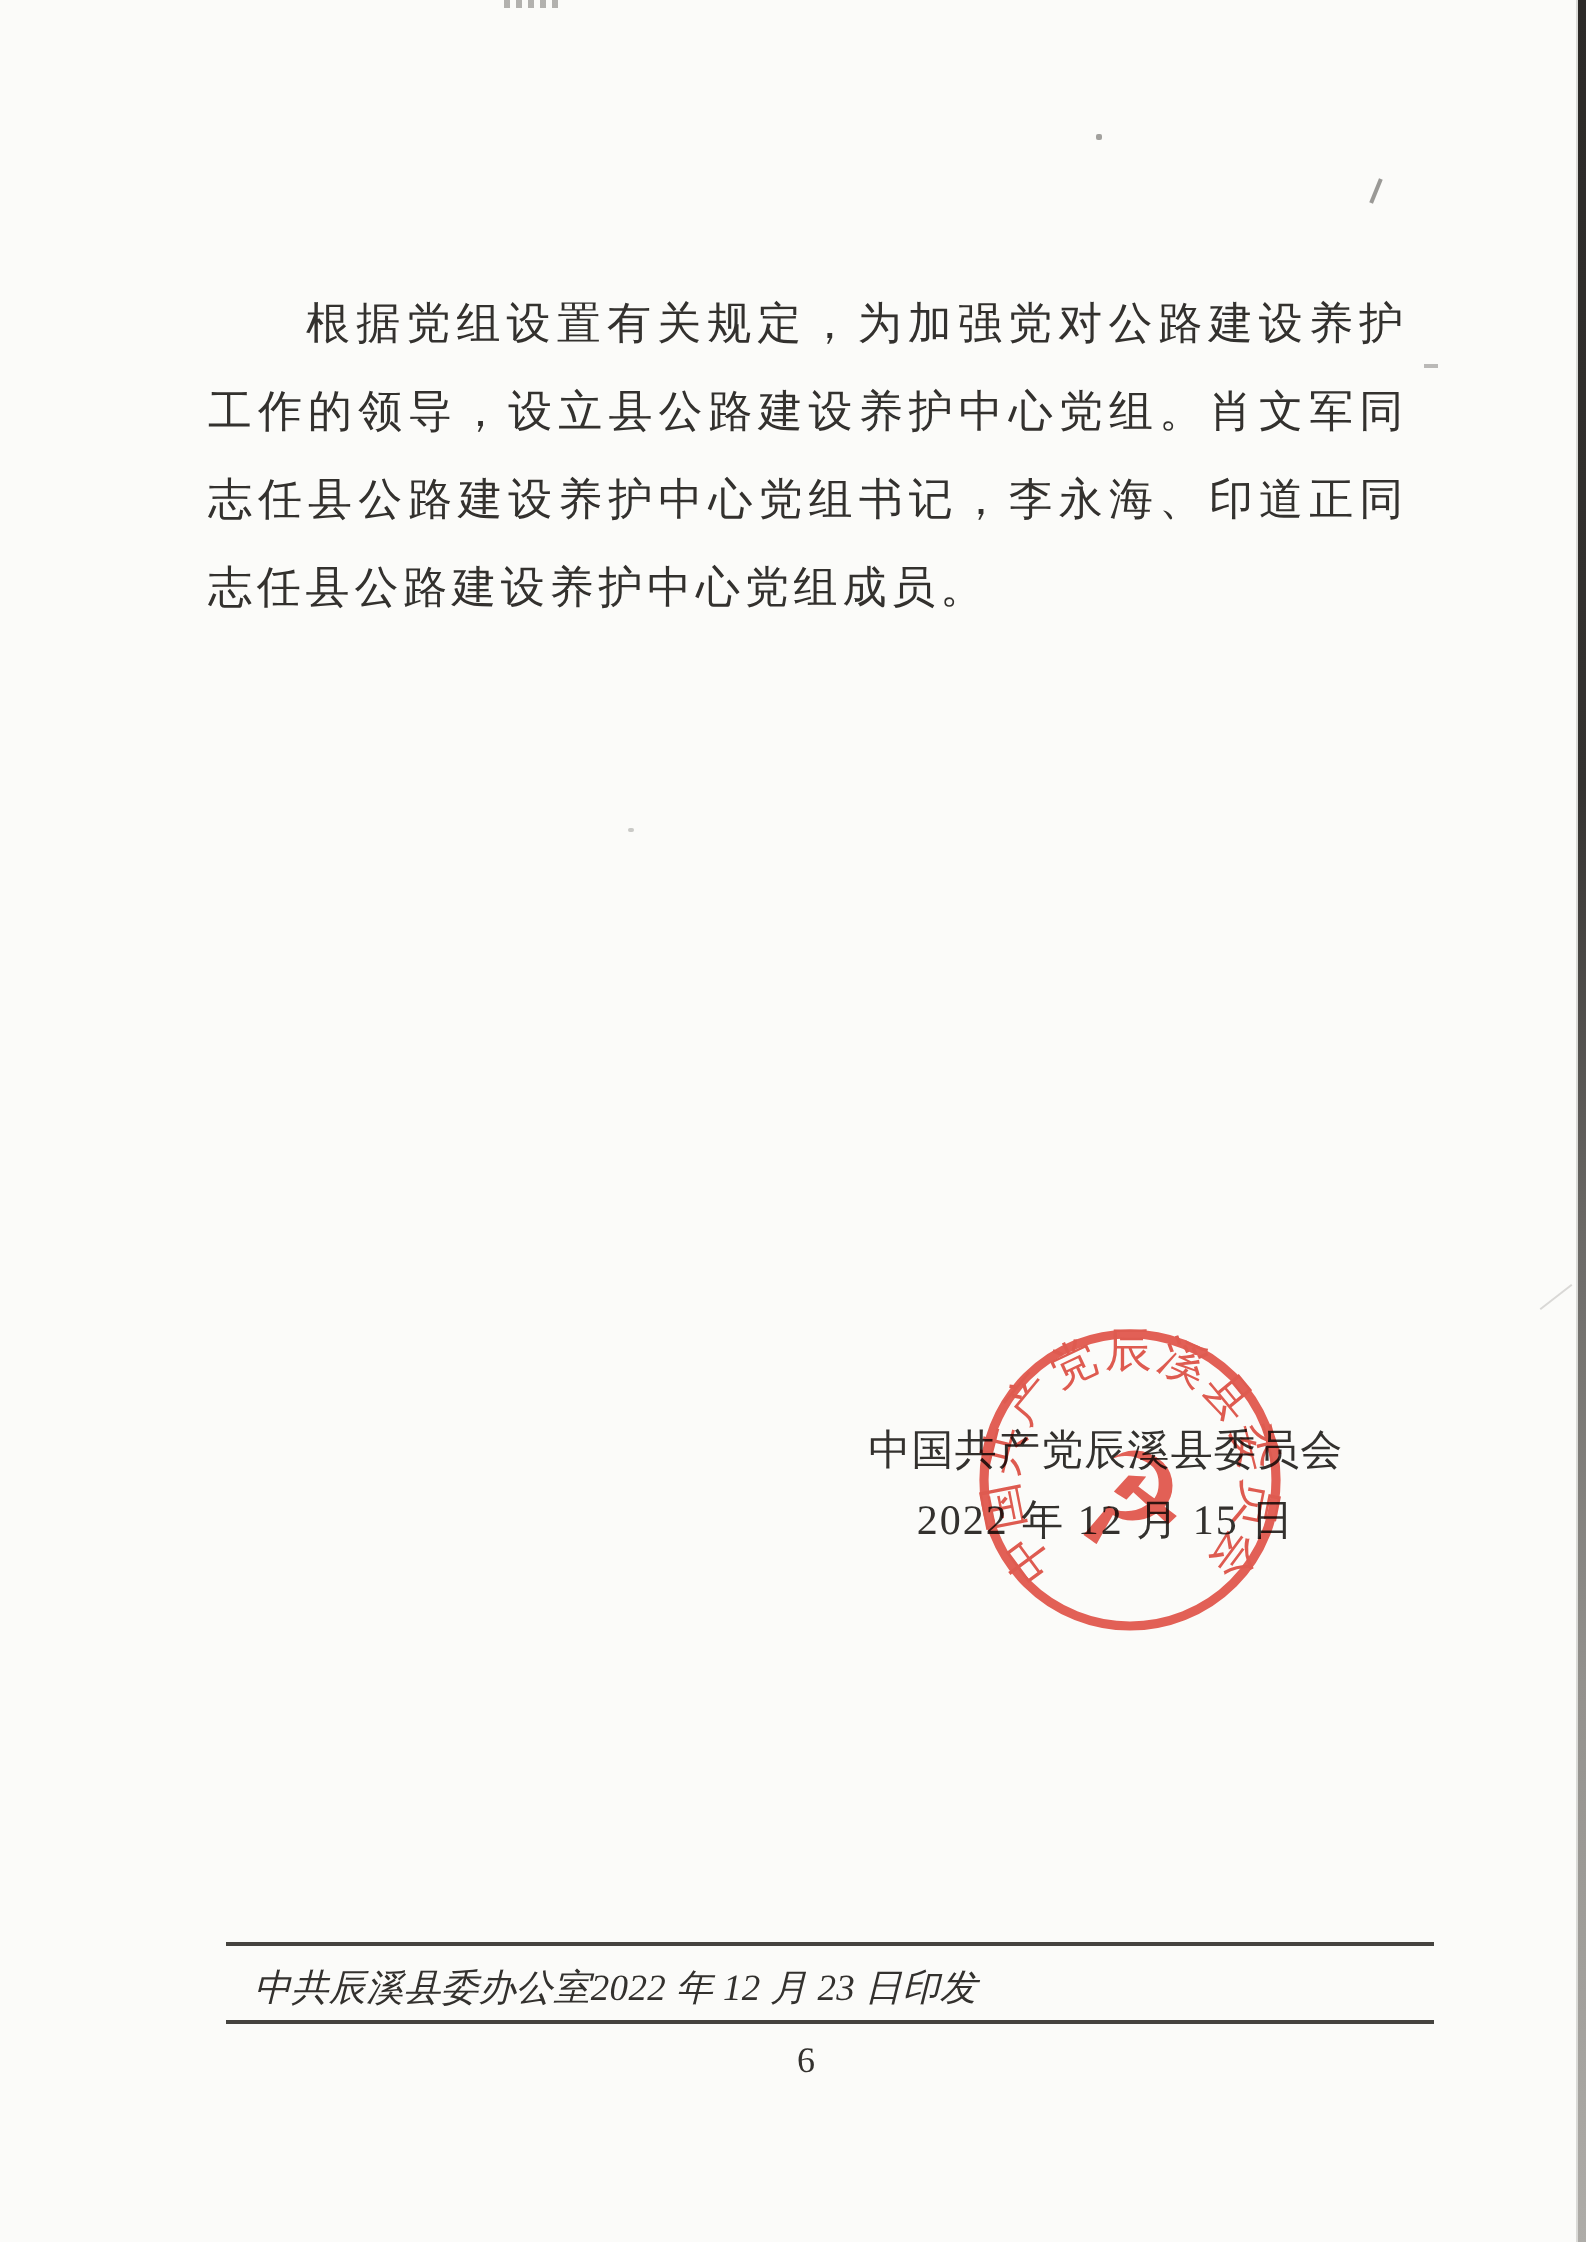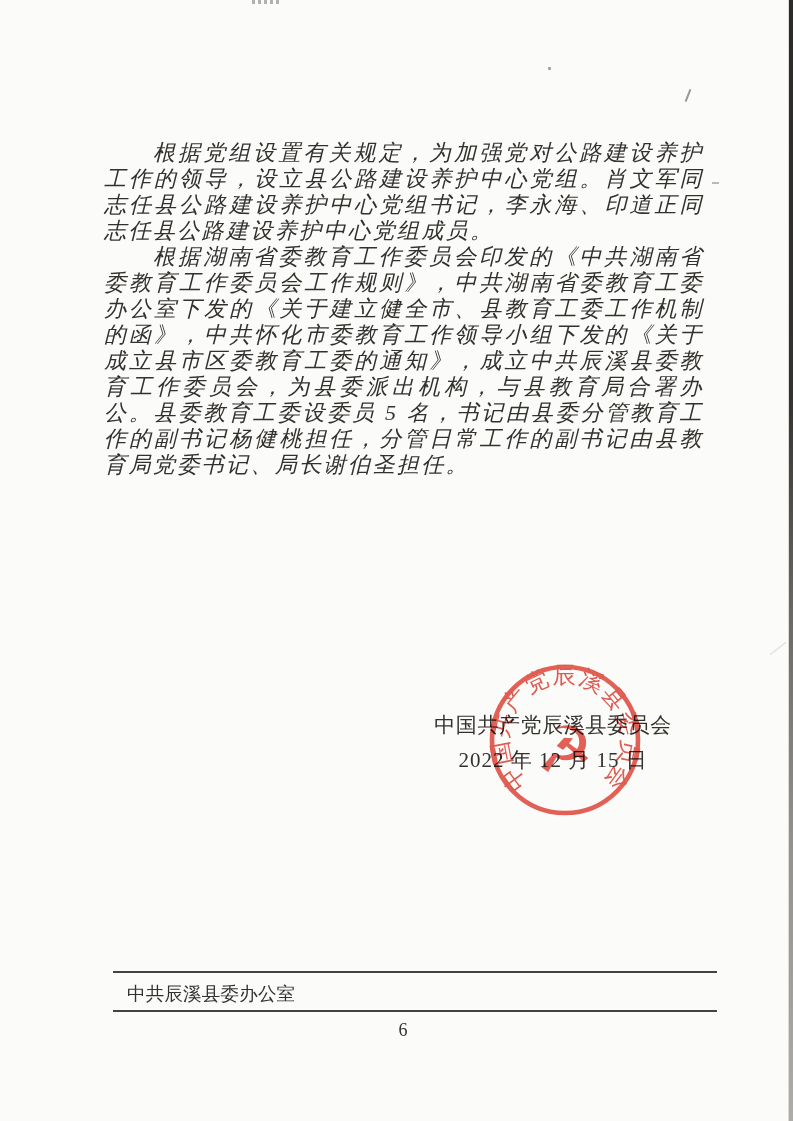--- a/index.html
+++ b/index.html
@@ -9,25 +9,24 @@
     background:#fbfbf9;
     overflow:hidden;
     font-family:"Liberation Serif","DejaVu Serif",serif;
     color:#33312e;
   }
   
   .body-text{
     position:absolute;
     left:104px;top:140px;width:600px;
     font-size:22px;
-    line-height:26px;
+    line-height:44px;
     letter-spacing:2.4px;
     text-align:justify;
     text-justify:inter-character;
-    font-style:italic;
   }
   .body-text p{
     margin:0;
     text-indent:49px;
   }
   
   .signature{
     position:absolute;
     left:420px;top:712px;width:266px;
     text-align:center;
@@ -70,20 +69,21 @@
     position:absolute;left:113px;width:604px;height:2px;
     background:#45433f;
   }
   .footer-rule.top{top:971px;}
   .footer-rule.bottom{top:1010px;}
   .footer-row{
     position:absolute;left:127px;top:981px;width:573px;
     display:flex;justify-content:flex-start;align-items:center;
     font-size:18.5px;
     letter-spacing:0.2px;
+    font-style:italic;
   }
   .page-number{
     position:absolute;left:0;top:1020px;width:806px;
     text-align:center;
     font-size:18px;
   }
   
   .edge-line{
     position:absolute;right:0;top:0;width:4px;height:100%;
     background:linear-gradient(to bottom,#2c2a28 0%,#343230 35%,#6b6966 55%,#93918d 75%,#aeaca8 100%);
@@ -101,40 +101,40 @@
   .speck.s5{left:768px;top:648px;width:20px;height:1px;transform:rotate(-38deg);opacity:.35;background:#9a9894;}
   .speck.s6{left:314px;top:414px;width:3px;height:2px;opacity:.3;border-radius:1px;}
 </style>
 </head>
 <body>
 
 <div class="page">
 
   <div class="body-text">
     <p>根据党组设置有关规定，为加强党对公路建设养护工作的领导，设立县公路建设养护中心党组。肖文军同志任县公路建设养护中心党组书记，李永海、印道正同志任县公路建设养护中心党组成员。</p>
-    <p>根据湖南省委教育工作委员会印发的《中共湖南省委教育工作委员会工作规则》，中共湖南省委教育工委办公室下发的《关于建立健全市、县教育工委工作机制的函》，中共怀化市委教育工作领导小组下发的《关于成立县市区委教育工委的通知》，成立中共辰溪县委教育工作委员会，为县委派出机构，与县教育局合署办公。县委教育工委设委员 5 名，书记由县委分管教育工作的副书记杨健桃担任，分管日常工作的副书记由县教育局党委书记、局长谢伯圣担任。</p>
   </div>
 
   <div class="signature">
     <div class="sig-org">中国共产党辰溪县委员会</div>
     <div class="sig-date">2022 年 12 月 15 日</div>
   </div>
 
   <svg class="seal" viewBox="0 0 170 170">
     <circle class="seal-ring" cx="85" cy="85" r="73"></circle>
     <path id="sealArc" d="M 48.4 128.7 A 57 57 0 1 1 121.6 128.7" fill="none"></path>
     <text class="seal-text">
       <textPath href="#sealArc" startOffset="1">中国共产党辰溪县委员会</textPath>
     </text>
     <text class="seal-emblem" x="85" y="117">☭</text>
   </svg>
 
   <div class="footer-rule top"></div>
   <div class="footer-row">
     <span>中共辰溪县委办公室</span>
+    <span>2022 年 12 月 23 日印发</span>
   </div>
   <div class="footer-rule bottom"></div>
 
   <div class="page-number">6</div>
 
   <div class="edge-line"></div>
   <div class="edge-line-inner"></div>
   <div class="speck s1"></div>
   <div class="speck s2"></div>
   <div class="speck s3"></div>

